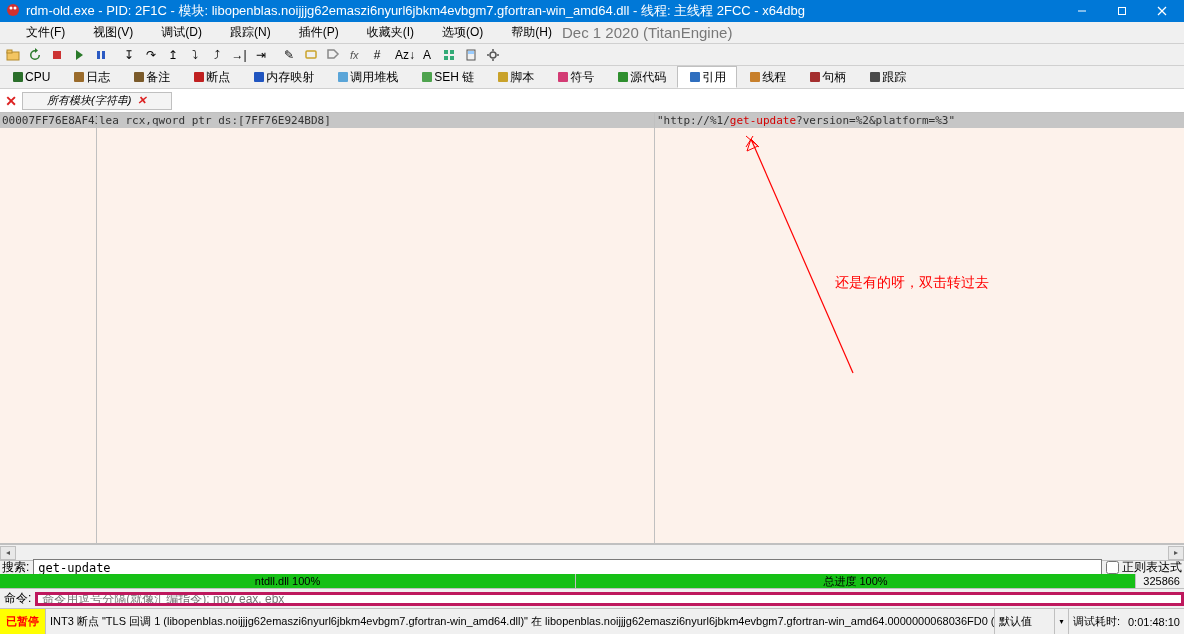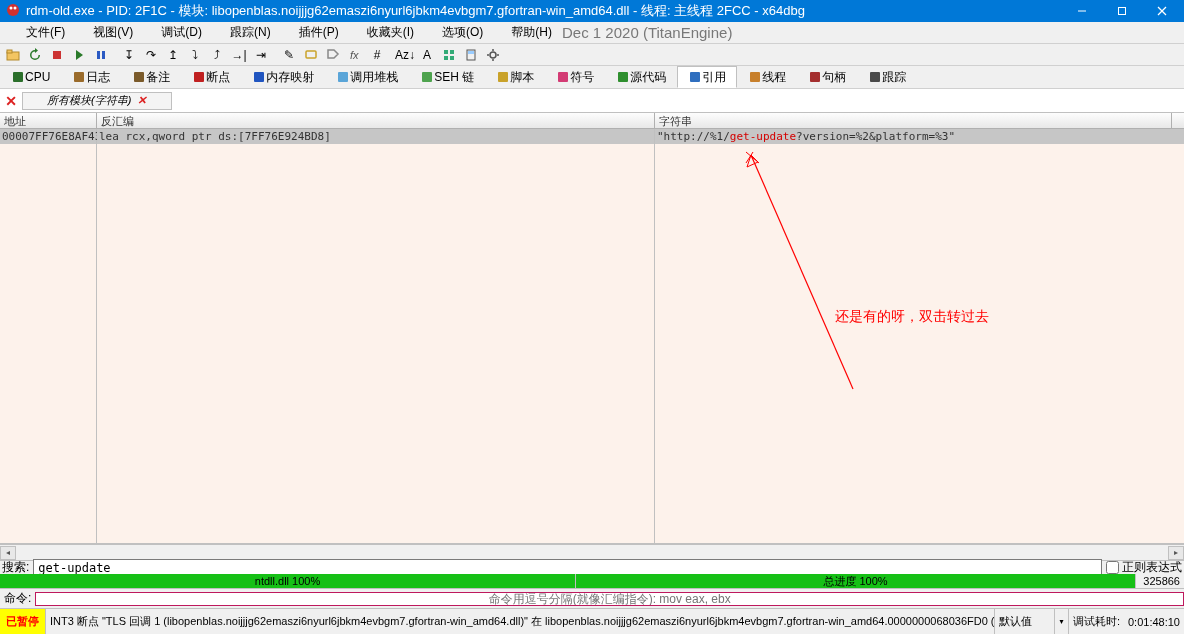--- a/index.html
+++ b/index.html
@@ -49,21 +49,21 @@
 .chk input { width: 13px; height: 13px; }
 .progress-row { height: 14px; display: flex; background: #f0f0f0; font-size: 11px; }
 .pg { position: relative; border-right: 1px solid #c0c0c0; }
 .pg.left { flex: 0 0 576px; }
 .pg.right { flex: 1; }
 .pg-bar { position: absolute; inset: 0; background: #16c016; }
 .pg-text { position: absolute; inset: 0; display: flex; align-items: center; justify-content: center; color: #000; font-size: 11px; }
 .pg-num { width: 48px; text-align: right; padding-right: 4px; display: flex; align-items: center; justify-content: flex-end; }
 .cmd-row { height: 20px; display: flex; align-items: center; background: #f0f0f0; border-top: 1px solid #c0c0c0; }
 .cmd-row .lbl { padding: 0 4px; font-size: 12px; }
-.cmd-row input { flex: 1; height: 14px; border: 1px solid #be185d; padding: 0 4px; font-size: 12px; color: #888; text-align: center; }
+.cmd-row input { flex: 1; height: 14px; border: 3px solid #be185d; padding: 0 4px; font-size: 12px; color: #888; }
 .status-row { height: 26px; display: flex; align-items: stretch; background: #f0f0f0; border-top: 1px solid #c0c0c0; font-size: 11px; }
 .st-paused { background: #ffff00; color: #ff0000; padding: 0 6px; display: flex; align-items: center; font-weight: bold; border-right: 1px solid #c0c0c0; }
 .st-msg { flex: 1; padding: 0 4px; display: flex; align-items: center; overflow: hidden; white-space: nowrap; border-right: 1px solid #c0c0c0; }
 .st-def { width: 60px; padding: 0 4px; display: flex; align-items: center; border-right: 1px solid #c0c0c0; }
 .st-drop { width: 14px; display: flex; align-items: center; justify-content: center; font-size: 8px; border-right: 1px solid #c0c0c0; cursor: pointer; }
 .st-time-lbl { padding: 0 4px; display: flex; align-items: center; }
 .st-time { padding: 0 4px; display: flex; align-items: center; }
 </style>
 </head>
 <body>
@@ -303,44 +303,38 @@
 
 <div class="active-tabs">
   <span class="closex">✕</span>
   <span class="doc-tab">
     <span>所有模块(字符串)</span>
     <span class="xsm">✕</span>
   </span>
 </div>
 
 <div class="table-area">
-  <div class="table-header">
-    <div class="th c-addr">地址</div>
-    <div class="th c-disasm">反汇编</div>
-    <div class="th c-str">字符串</div>
-    <div class="th c-pad"></div>
-  </div>
   <div class="table-body">
     <div class="col c-addr">
       <div class="row0">00007FF76E8AF439</div>
     </div>
     <div class="col c-disasm">
       <div class="row0">lea rcx,qword ptr ds:[7FF76E924BD8]</div>
     </div>
     <div class="col c-str">
       <div class="row0">
         <span>"http://%1/</span><span class="red">get-update</span><span>?version=%2&amp;platform=%3"</span>
       </div>
       <div class="annot-area">
         <svg width="100%" height="100%" style="position:absolute;inset:0">
           <line x1="96" y1="26" x2="198" y2="260" stroke="#ff0000" stroke-width="1.2"></line>
           <path d="M96 26 L92 38 L103 33 Z" fill="none" stroke="#ff0000" stroke-width="1"></path>
           <path d="M91 23 L104 34 M91 34 L98 23" stroke="#ff0000" stroke-width="1" fill="none"></path>
         </svg>
-        <div class="annot-text" style="left:180px;top:179px">还是有的呀，双击转过去</div>
+        <div class="annot-text" style="left:180px;top:161px">还是有的呀，双击转过去</div>
       </div>
     </div>
   </div>
 </div>
 
 <div class="scroll-h">
   <div class="sb-btn">◂</div>
   <div class="sb-track"></div>
   <div class="sb-btn">▸</div>
 </div>

